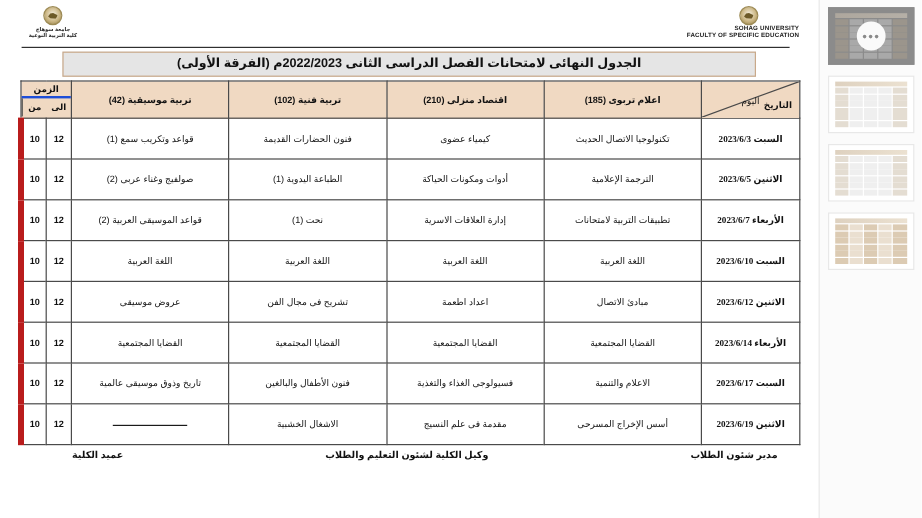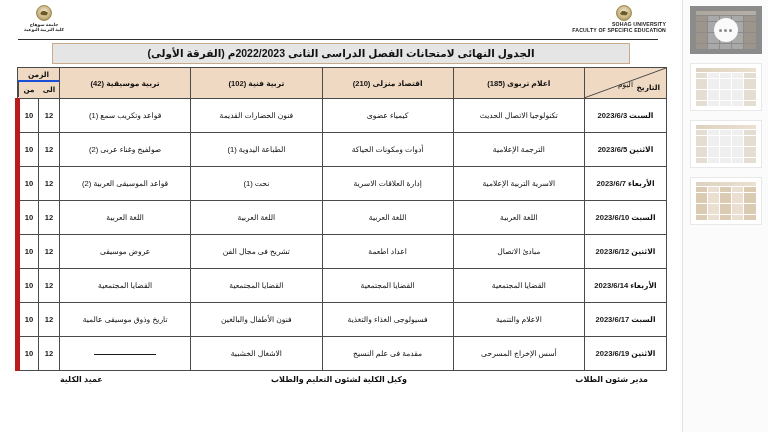--- a/index.html
+++ b/index.html
@@ -246,21 +246,21 @@
   }
   .time-group-wrap .tg-bottom span.sep { border-left: 1px solid #4a4a4a; }
 
   tbody td { height: 34px; }
   td.cell-date {
     font-size: 8px;
     font-weight: 700;
     direction: rtl;
   }
   td.cell-date .d-day { margin-left: 2px; }
-  td.cell-date .d-num { direction: ltr; display: inline-block; }
+  td.cell-date .d-num { direction: ltr; display: inline-block; font-family: Liberation Serif, serif; }
   td.cell-subject { font-size: 7.6px; }
   td.cell-time {
     width: 21px;
     font-size: 8px;
     font-weight: 700;
     direction: ltr;
   }
   td.cell-time.from { border-left: 5px solid #b91c1c; }
   .dash-line {
     display: inline-block;
@@ -516,21 +516,21 @@
               <td class="cell-date"><span class="d-day">الاثنين</span><span class="d-num">2023/6/5</span></td>
               <td class="cell-subject">الترجمة الإعلامية</td>
               <td class="cell-subject">أدوات ومكونات الحياكة</td>
               <td class="cell-subject">الطباعة اليدوية (1)</td>
               <td class="cell-subject">صولفيج وغناء عربى (2)</td>
               <td class="cell-time">12</td>
               <td class="cell-time from">10</td>
             </tr>
             <tr>
               <td class="cell-date"><span class="d-day">الأربعاء</span><span class="d-num">2023/6/7</span></td>
-              <td class="cell-subject">الاسرية التربية الإعلامية</td>
+              <td class="cell-subject">تطبيقات التربية لامتحانات</td>
               <td class="cell-subject">إدارة العلاقات الاسرية</td>
               <td class="cell-subject">نحت (1)</td>
               <td class="cell-subject">قواعد الموسيقى العربية (2)</td>
               <td class="cell-time">12</td>
               <td class="cell-time from">10</td>
             </tr>
             <tr>
               <td class="cell-date"><span class="d-day">السبت</span><span class="d-num">2023/6/10</span></td>
               <td class="cell-subject">اللغة العربية</td>
               <td class="cell-subject">اللغة العربية</td>

